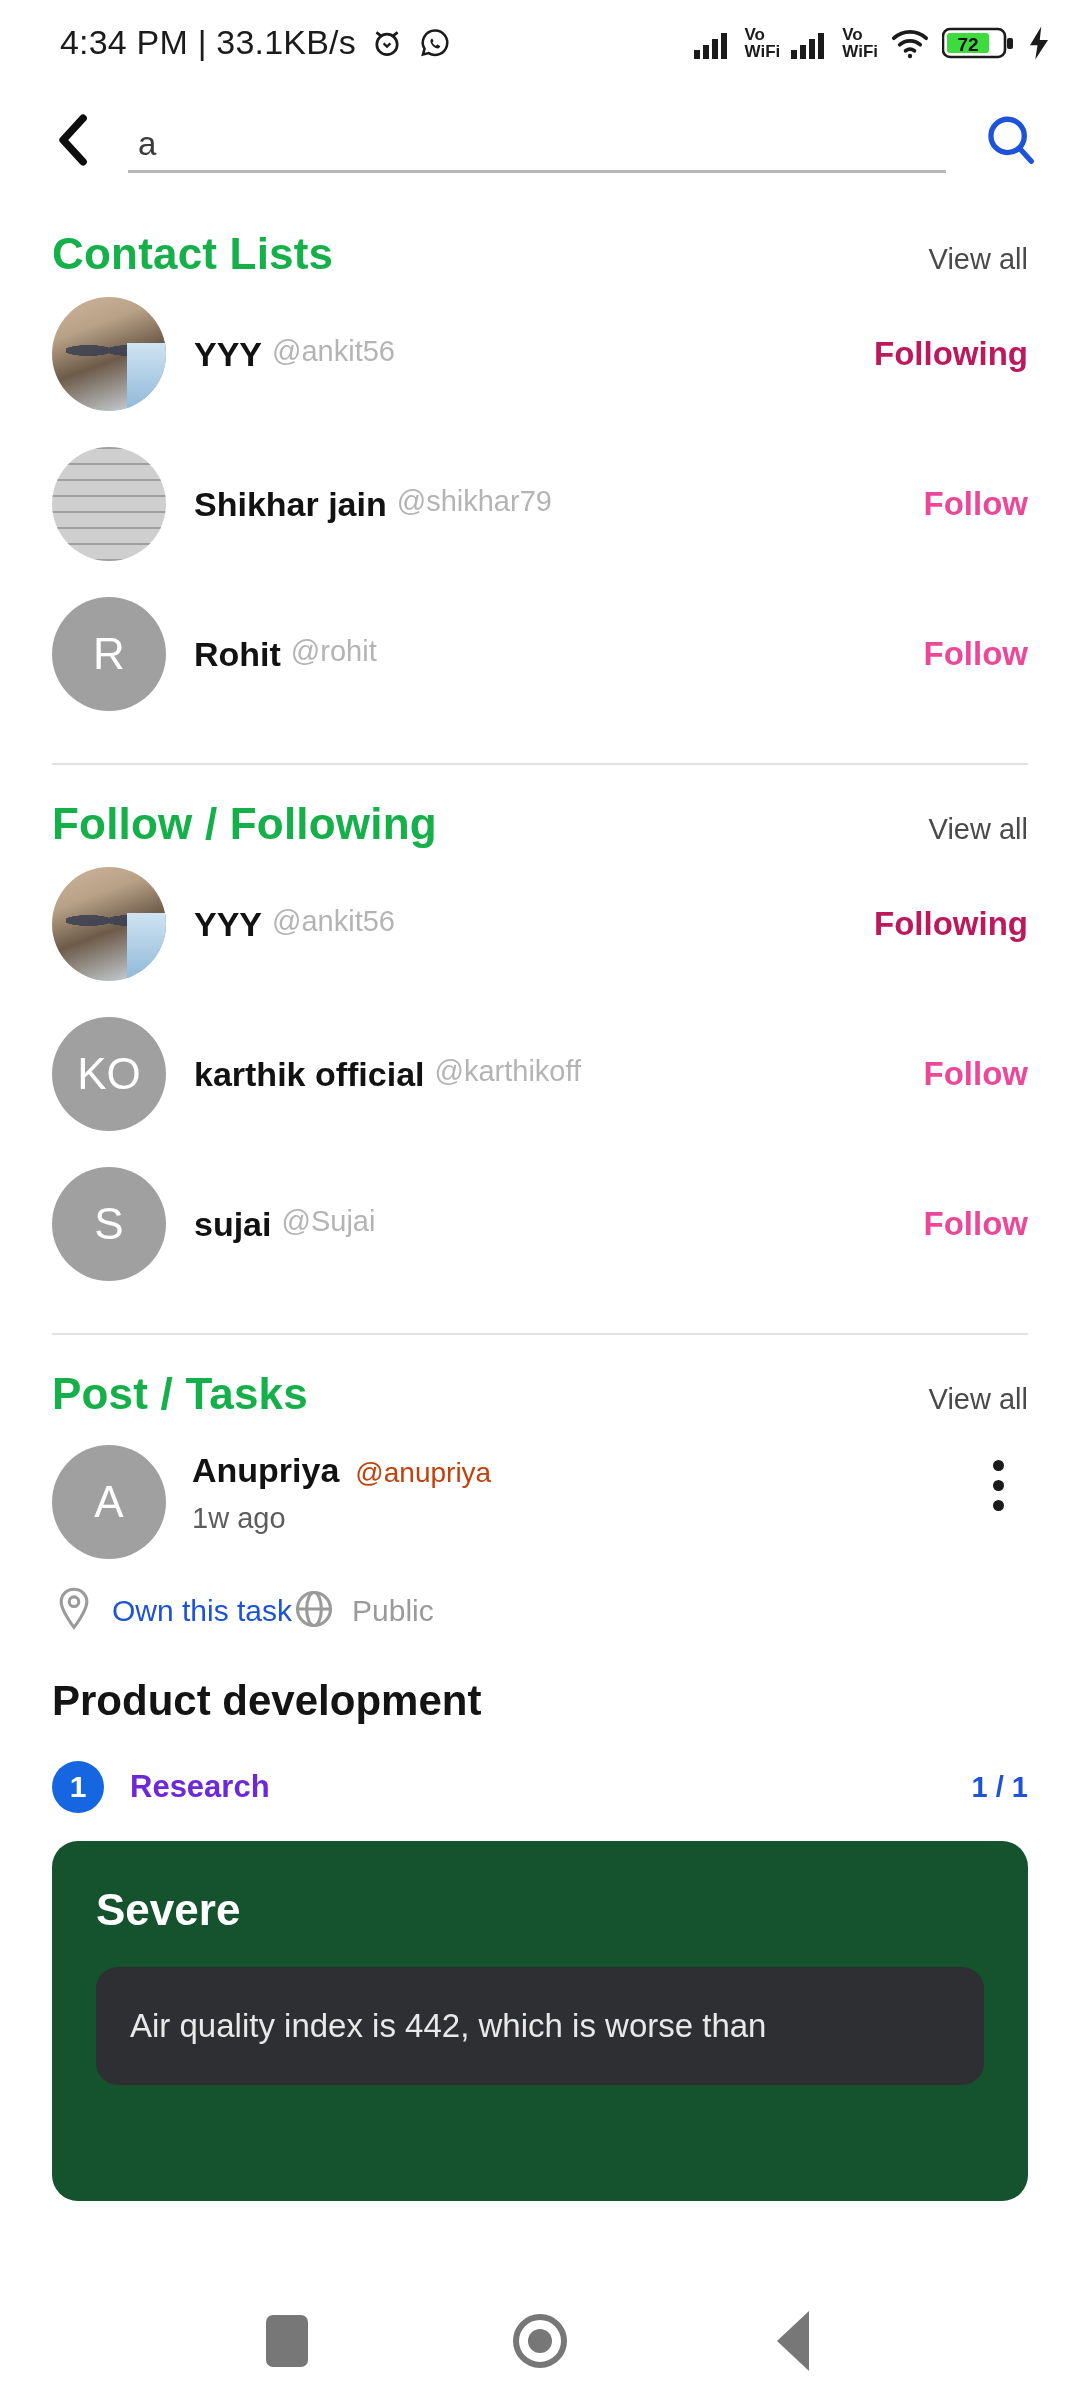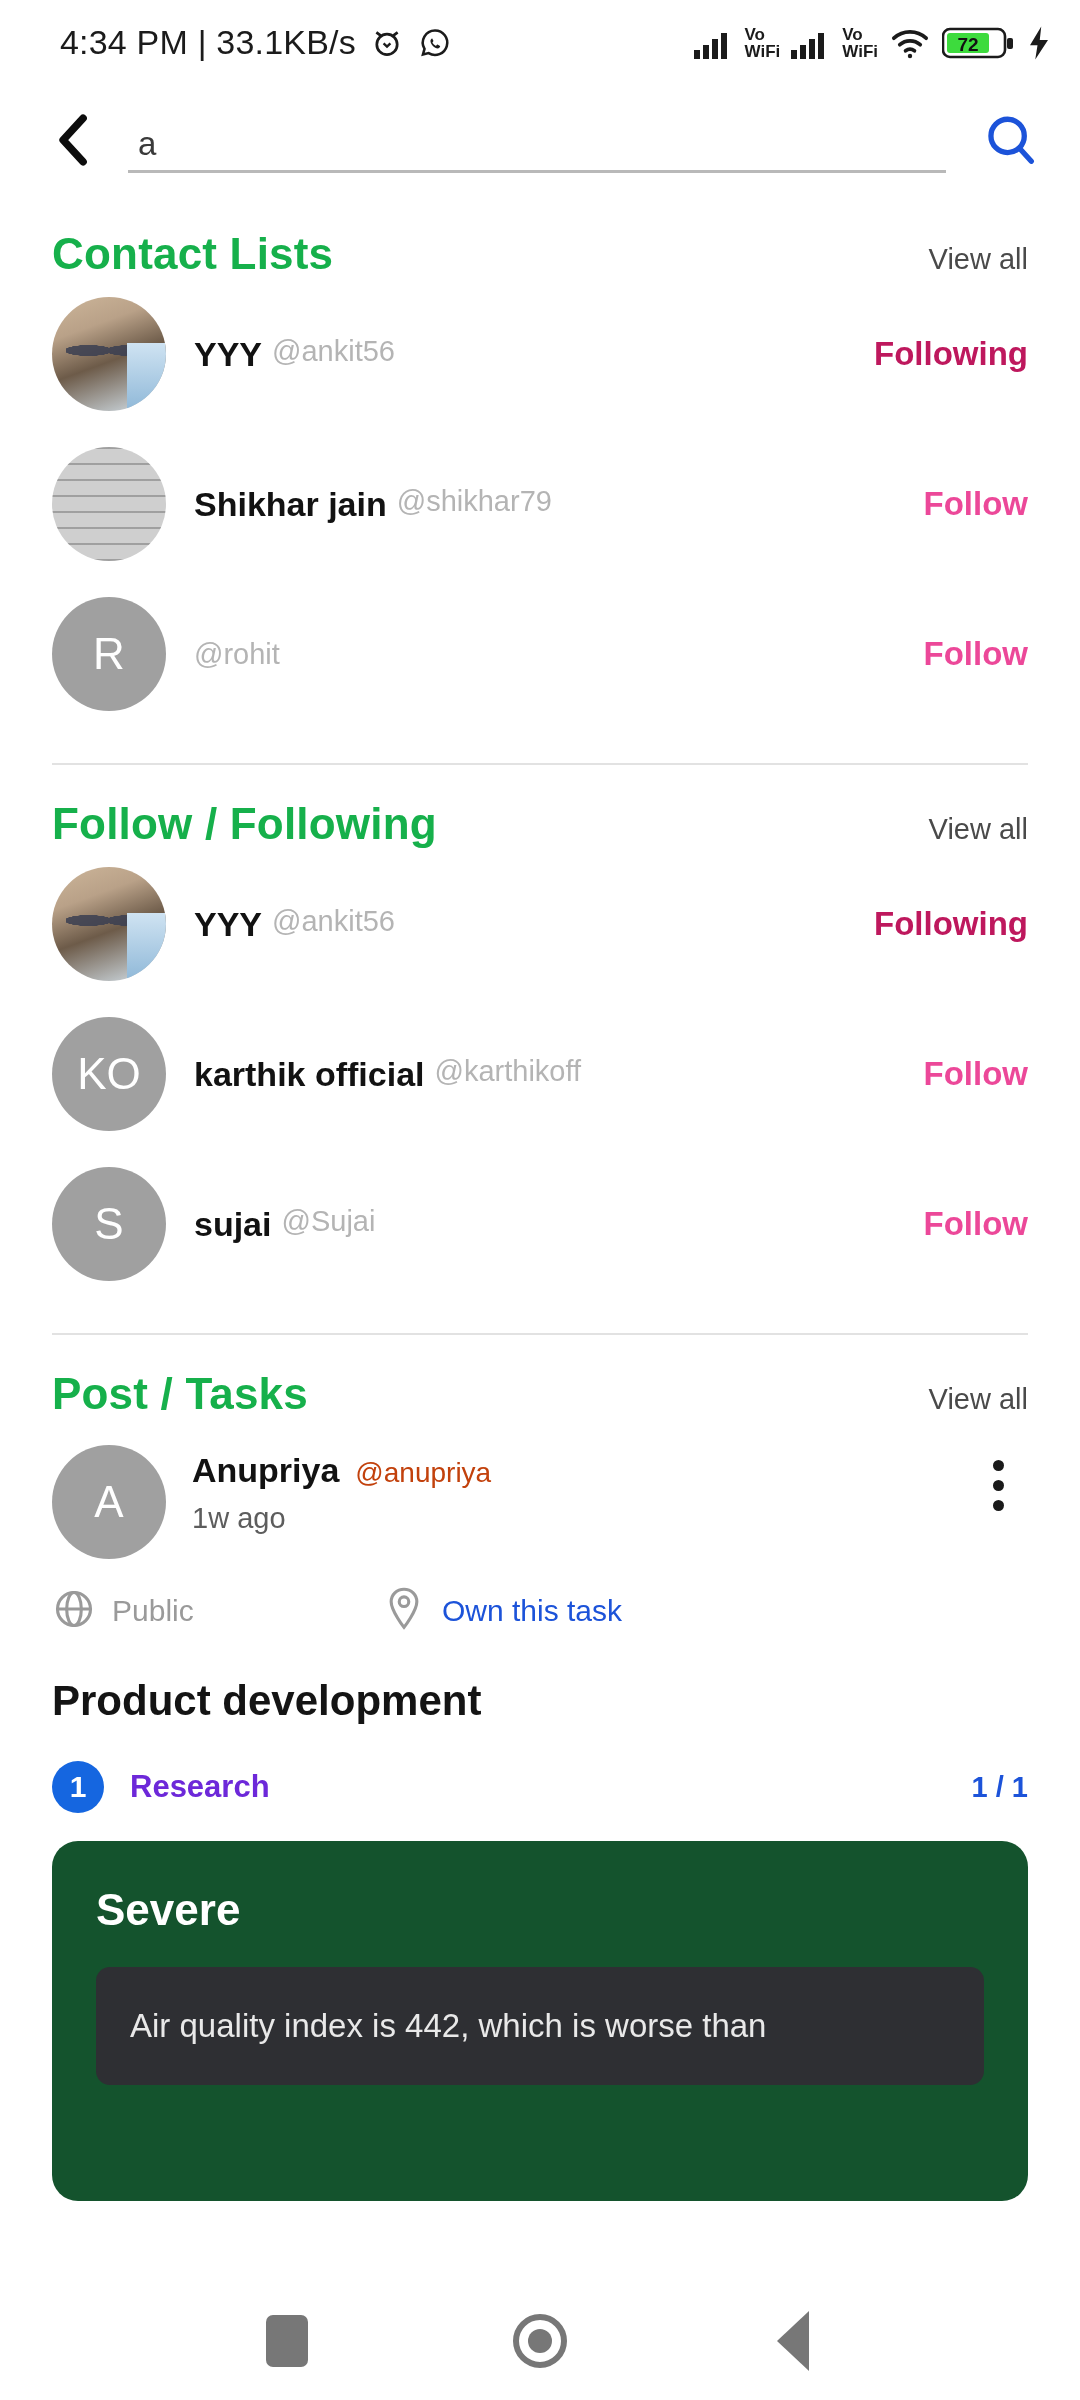--- a/index.html
+++ b/index.html
@@ -142,21 +142,21 @@
     border-radius:26px;
     padding:44px 44px 0 44px;
     height:360px;
     overflow:hidden;
   }
   .aqi-level { font-size:44px; font-weight:700; color:#ffffff; }
   .aqi-scale { font-size:31px; color:#a6a6a6; margin-top:8px; }
   .aqi-inner {
     margin-top:32px;
     background:#2e2f33;
-    border-radius:14px;
+    border-radius:22px;
     padding:36px 34px;
   }
   .aqi-desc { font-size:33px; color:#e9e9e9; line-height:46px; }
 
   
   .navbar {
     position:absolute;
     left:0; bottom:0;
     width:1080px; height:118px;
     background:#ffffff;
@@ -281,20 +281,21 @@
     <span class="user-handle">@shikhar79</span>
   </div>
   <span class="follow-action follow">Follow</span>
 </div>
 
 <div class="user-row">
   <div class="avatar">
     <span>R</span>
   </div>
   <div class="user-meta">
+    <span class="user-name">Rohit</span>
     <span class="user-handle">@rohit</span>
   </div>
   <span class="follow-action follow">Follow</span>
 </div>
 
 <div class="divider"></div>
 
 <div class="section-head">
   <span class="section-title">Follow / Following</span>
   <span class="view-all">View all</span>
@@ -350,39 +351,39 @@
     <span class="post-time">1w ago</span>
   </div>
   <div class="kebab">
     <i></i>
       <i></i>
       <i></i>
   </div>
 </div>
 
 <div class="post-meta">
+  <div class="meta-item">
+    <span>
+      <svg width="44" height="48" viewBox="0 0 24 26" fill="none" stroke="#9a9a9a" stroke-width="1.7">
+        <path d="M12 2.2c-4 0-7 3-7 6.8 0 5 7 14 7 14s7-9 7-14c0-3.8-3-6.8-7-6.8z"></path>
+        <circle cx="12" cy="9" r="2.6"></circle>
+      </svg>
+    </span>
+    <span class="meta-link">Own this task</span>
+  </div>
   <div class="meta-item meta-public">
     <span>
       <svg width="44" height="44" viewBox="0 0 24 24" fill="none" stroke="#9a9a9a" stroke-width="1.7">
         <circle cx="12" cy="12" r="9"></circle>
         <ellipse cx="12" cy="12" rx="4" ry="9"></ellipse>
         <line x1="3" y1="12" x2="21" y2="12"></line>
       </svg>
     </span>
     <span class="meta-label">Public</span>
   </div>
-  <div class="meta-item">
-    <span>
-      <svg width="44" height="48" viewBox="0 0 24 26" fill="none" stroke="#9a9a9a" stroke-width="1.7">
-        <path d="M12 2.2c-4 0-7 3-7 6.8 0 5 7 14 7 14s7-9 7-14c0-3.8-3-6.8-7-6.8z"></path>
-        <circle cx="12" cy="9" r="2.6"></circle>
-      </svg>
-    </span>
-    <span class="meta-link">Own this task</span>
-  </div>
 </div>
 
 <div class="post-title">Product development</div>
 
 <div class="step-row">
   <span class="step-badge">1</span>
   <span class="step-name">Research</span>
   <span class="step-count">1 / 1</span>
 </div>
 

